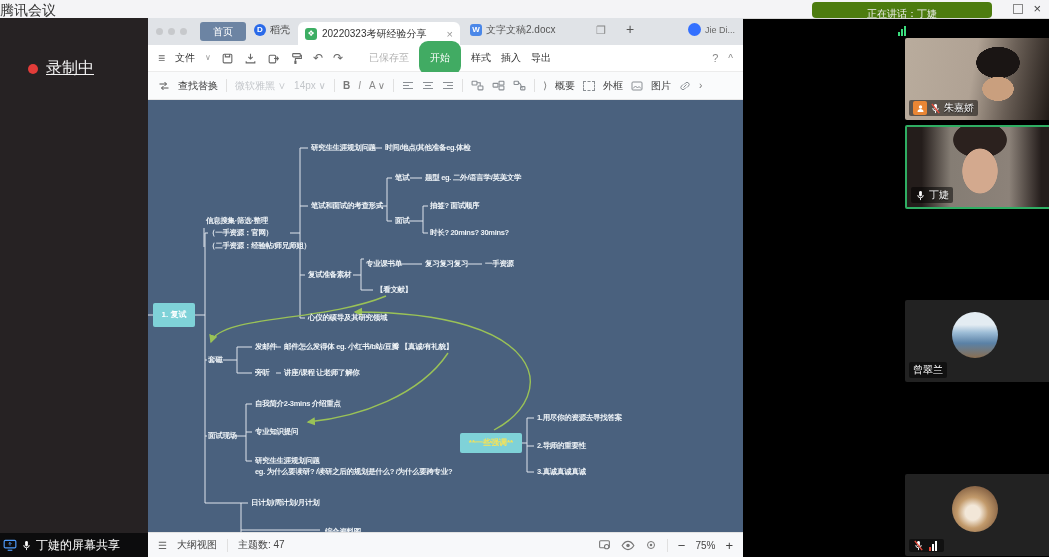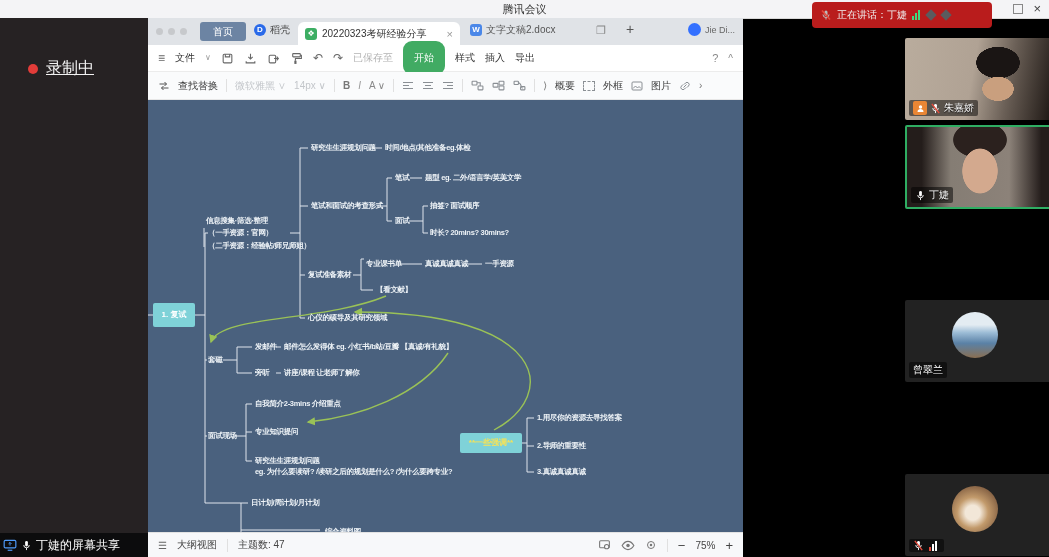--- a/index.html
+++ b/index.html
@@ -1,23 +1,23 @@
 <!DOCTYPE html>
 <html><head>
 <meta charset="utf-8">
 <style>
   html,body{margin:0;padding:0;background:#000;}
   #screen{position:relative;width:1049px;height:557px;background:#000;overflow:hidden;
           font-family:"Liberation Sans",sans-serif;}
   
   #titlebar{position:absolute;left:0;top:0;width:1049px;height:18px;background:#f4f4f6;
             border-bottom:1px solid #d8d8d8;}
-  #titlebar .title{position:absolute;left:0;right:0;top:2px;text-align:center;font-size:11px;color:#333;}
-  #speakpill{position:absolute;left:812px;top:2px;width:180px;height:26px;background:#b91c1c;
-             border-radius:4px;display:flex;align-items:center;gap:5px;padding:0 8px;box-sizing:border-box;z-index:5;}
+  #titlebar .title{position:absolute;left:0;right:0;top:2px;text-align:left;font-size:14px;color:#333;}
+  #speakpill{position:absolute;left:812px;top:2px;width:180px;height:16px;background:#4d7c0f;
+             border-radius:4px;display:flex;align-items:center;gap:5px;padding:0 8px;box-sizing:border-box;z-index:5;flex-direction:column;}
   #speakpill .txt{color:#f0f0f0;font-size:10px;white-space:nowrap;}
   .gbars{display:flex;align-items:flex-end;gap:1px;}
   .gbars i{display:block;width:2px;background:#3bdc7d;}
   .diam{width:8px;height:8px;background:#5b5b5e;transform:rotate(45deg);margin-left:2px;}
   #winctl{position:absolute;right:8px;top:1px;display:flex;gap:10px;align-items:center;z-index:6;}
   #maxbox{width:8px;height:8px;border:1px solid #888;}
   #closex{font-size:13px;color:#444;line-height:16px;}
   
   #leftpanel{position:absolute;left:0;top:18px;width:148px;height:539px;background:#262223;}
   #recbadge{position:absolute;left:28px;top:40px;display:flex;align-items:center;gap:8px;}
@@ -45,21 +45,21 @@
          text-align:center;line-height:12px;}
   #tab-switch{position:absolute;left:448px;top:6px;color:#888;font-size:11px;}
   #tab-plus{position:absolute;left:478px;top:3px;color:#555;font-size:14px;}
   #account{position:absolute;right:8px;top:5px;display:flex;align-items:center;gap:4px;}
   #account .av{width:13px;height:13px;border-radius:50%;background:#3370ff;}
   #account .nm{font-size:9px;color:#666;}
   
   #menurow{position:absolute;left:0;top:27px;width:595px;height:27px;background:#fff;border-bottom:1px solid #ececec;
            display:flex;align-items:center;gap:10px;padding:0 10px;box-sizing:border-box;}
   #menurow .mi{font-size:10px;color:#333;white-space:nowrap;}
-  #menurow .dim{color:#b3b3b3;}
+  #menurow .dim{color:#b3b3b3;margin-left:16px;}
   #startpill{background:#41ab63;color:#fff;font-size:10px;padding:10px 11px;border-radius:9px;}
   .uicon{color:#666;font-size:12px;line-height:12px;}
   #menuhelp{margin-left:auto;color:#888;font-size:11px;}
   #menucollapse{color:#888;font-size:10px;}
   
   #fmtrow{position:absolute;left:0;top:54px;width:595px;height:28px;background:#fafbfc;border-bottom:1px solid #e7e7e7;
           display:flex;align-items:center;gap:8px;padding:0 10px;box-sizing:border-box;}
   #fmtrow .f{font-size:10px;color:#3a3a3a;white-space:nowrap;}
   #fmtrow .dis{color:#c3c6ca;}
   .sep{width:1px;height:13px;background:#e0e0e0;}
@@ -291,21 +291,21 @@
       <span class="mm" style="left:277px;top:73px">题型 eg. 二外/语言学/英美文学</span>
       <span class="mm" style="left:163px;top:101px">笔试和面试的考查形式</span>
       <span class="mm" style="left:247px;top:116px">面试</span>
       <span class="mm" style="left:282px;top:101px">抽签? 面试顺序</span>
       <span class="mm" style="left:282px;top:128px">时长? 20mins? 30mins?</span>
       <span class="mm" style="left:58px;top:116px">信息搜集·筛选·整理</span>
       <span class="mm" style="left:60px;top:128px">（一手资源：官网）</span>
       <span class="mm" style="left:60px;top:141px">（二手资源：经验帖/师兄师姐）</span>
       <span class="mm" style="left:160px;top:170px">复试准备素材</span>
       <span class="mm" style="left:218px;top:159px">专业课书单</span>
-      <span class="mm" style="left:277px;top:159px">真诚真诚真诚</span>
+      <span class="mm" style="left:277px;top:159px">复习复习复习</span>
       <span class="mm" style="left:337px;top:159px">一手资源</span>
       <span class="mm" style="left:228px;top:185px">【看文献】</span>
       <span class="mm" style="left:160px;top:213px">心仪的硕导及其研究领域</span>
       <span class="mm" style="left:60px;top:255px">套磁</span>
       <span class="mm" style="left:107px;top:242px">发邮件</span>
       <span class="mm" style="left:136px;top:242px">邮件怎么发得体 eg. 小红书/b站/豆瓣 【真诚/有礼貌】</span>
       <span class="mm" style="left:107px;top:268px">旁听</span>
       <span class="mm" style="left:136px;top:268px">讲座/课程 让老师了解你</span>
       <span class="mm" style="left:60px;top:331px">面试现场</span>
       <span class="mm" style="left:107px;top:299px">自我简介2-3mins 介绍重点</span>

